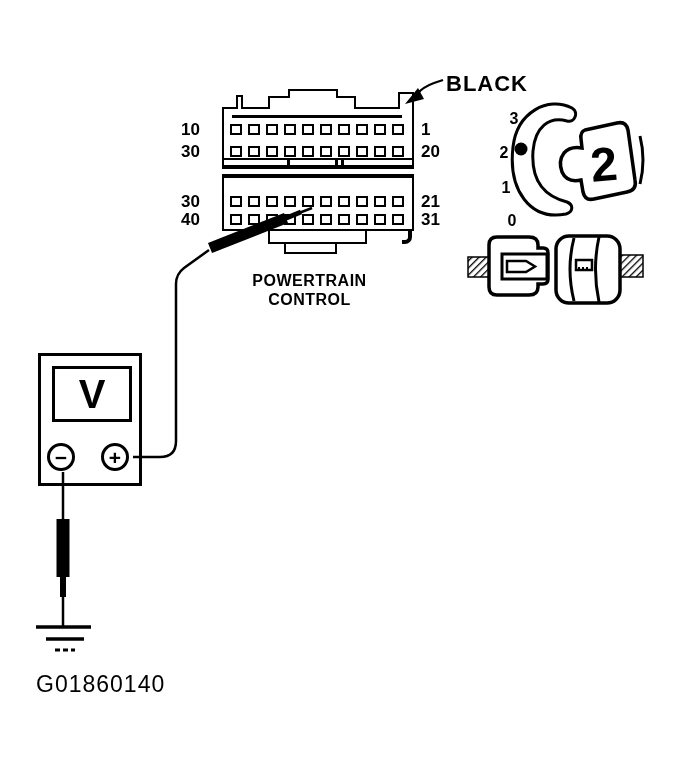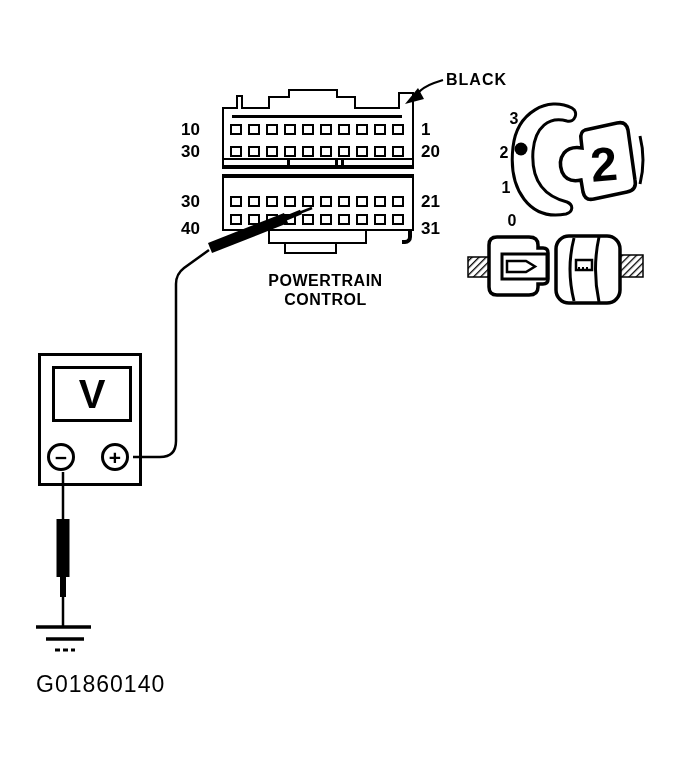--- a/index.html
+++ b/index.html
@@ -29,24 +29,24 @@
              background:#fff;box-sizing:border-box;}
   .hook{left:402px;top:229px;width:10px;height:15px;border-right:4px solid #000;
         border-bottom:4px solid #000;border-bottom-right-radius:7px;box-sizing:border-box;}
   .pin-row{position:absolute;left:230px;width:174px;height:12px;display:flex;
            justify-content:space-between;}
   .pr-10{top:124px;} .pr-20{top:146px;} .pr-30{top:196px;} .pr-40{top:214px;}
   .pin{width:12px;height:11px;border:2px solid #000;box-sizing:border-box;background:#fff;}
   .pin-label{position:absolute;font-size:17px;font-weight:700;line-height:18px;}
   .llbl{left:168px;width:32px;text-align:right;}
   .rlbl{left:421px;width:40px;text-align:left;}
-  .lbl-r1{top:121px;} .lbl-r2{top:143px;} .lbl-r3{top:193px;} .lbl-r4{top:211px;margin-top:9px;}
-  
-  .black-label{left:446px;top:71px;font-size:16px;font-weight:700;letter-spacing:1px;}
-  .caption{left:248px;top:271px;width:155px;text-align:center;font-size:16px;font-weight:700;
+  .lbl-r1{top:121px;} .lbl-r2{top:143px;} .lbl-r3{top:193px;} .lbl-r4{top:211px;}
+  
+  .black-label{left:446px;top:71px;font-size:22px;font-weight:700;letter-spacing:1px;}
+  .caption{left:232px;top:271px;width:155px;text-align:center;font-size:16px;font-weight:700;
            line-height:19px;letter-spacing:0.5px;}
   .figure-id{left:36px;top:671px;font-size:23px;font-weight:400;letter-spacing:1px;}
   
   .meter-box{left:38px;top:353px;width:104px;height:133px;border:3px solid #000;
              box-sizing:border-box;background:#fff;}
   .meter-display{left:52px;top:366px;width:80px;height:56px;border:3px solid #000;
                  box-sizing:border-box;display:flex;align-items:center;justify-content:center;
                  font-size:40px;font-weight:700;background:#fff;}
   .terminal{position:absolute;width:28px;height:28px;border:3px solid #000;border-radius:50%;
             box-sizing:border-box;display:flex;align-items:center;justify-content:center;

